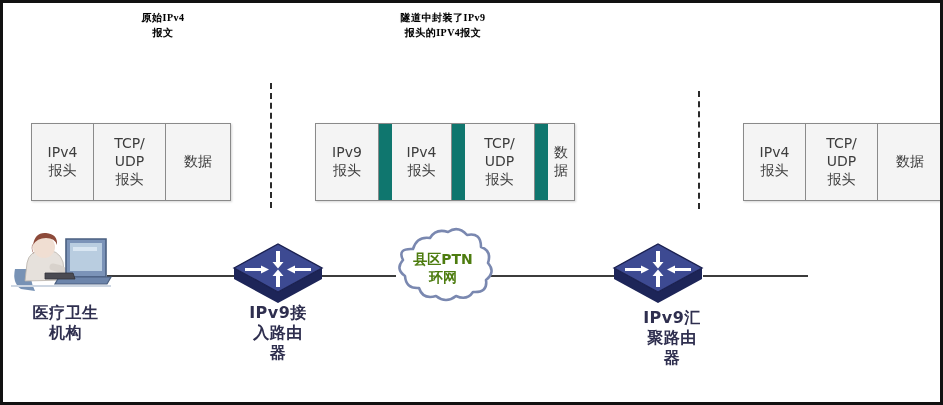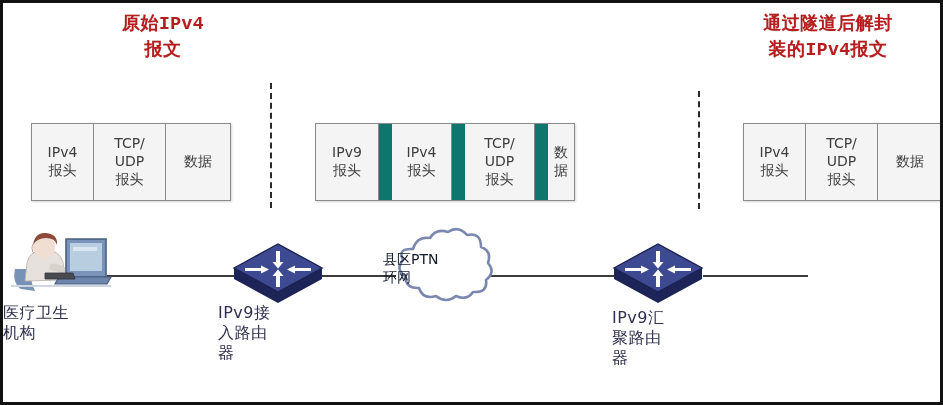--- a/index.html
+++ b/index.html
@@ -15,24 +15,24 @@
     border: 3px solid #111111;
     box-sizing: border-box;
     font-family: "Liberation Serif", "DejaVu Serif", serif;
     overflow: hidden;
   }
   .abs { position: absolute; }
 
   
   .section-caption {
     text-align: center;
-    color: #b91c1c;
-    font-size: 18px;
+    color: #000000;
+    font-size: 10px;
     line-height: 1.45;
-    font-family: Liberation Mono, monospace;
+    font-family: Liberation Serif, serif;
     font-weight: 600;
     letter-spacing: 0.5px;
     white-space: pre-line;
     text-shadow: 0 0 1px rgba(120,120,120,0.35);
   }
 
   
   .dashed-sep {
     width: 0;
     border-left: 2.5px dashed #2a2a2a;
@@ -66,56 +66,58 @@
   .packet-cell:last-child { border-right: none; text-align: center; }
 
   
   .link-line {
     height: 0;
     border-top: 2px solid #3c3c3c;
   }
 
   
   .node-label {
+    text-align: center;
     color: #2f2f4f;
     font-family: "DejaVu Sans", "Liberation Sans", sans-serif;
     font-size: 16px;
-    font-weight: 400;
+    font-weight: 700;
     line-height: 1.25;
     white-space: pre-line;
     letter-spacing: 0.5px;
   }
 
   
   .cloud-text {
     position: absolute;
     left: 0;
     width: 100%;
-    color: #0f172a;
+    text-align: center;
+    color: #4d7c0f;
     font-family: "DejaVu Sans", "Liberation Sans", sans-serif;
     font-size: 14px;
-    font-weight: 400;
+    font-weight: 700;
     line-height: 1.25;
     white-space: pre-line;
     pointer-events: none;
   }
 
   svg { display: block; overflow: visible; }
 </style>
 </head>
 <body>
 
 <div id="diagram-root">
 
   <div class="abs section-caption" style="left:55px; top:8px; width:210px;">原始IPv4
 报文</div>
 
-
-  <div class="abs section-caption" style="left:715px; top:8px; width:220px;">通过隧道后解封
-装的IPv4报文</div>
+  <div class="abs section-caption" style="left:305px; top:8px; width:270px;">隧道中封装了IPv9
+报头的IPV4报文</div>
+
 
   <div class="abs dashed-sep" style="left:267px; top:80px; height:125px;"></div>
   <div class="abs dashed-sep" style="left:695px; top:88px; height:118px;"></div>
 
   <div class="abs packet" style="left:28px; top:120px; width:200px;">
     <div class="packet-cell" style="width:62px;">IPv4
 报头</div>
     <div class="packet-cell" style="width:72px;">TCP/
 UDP
 报头</div>

